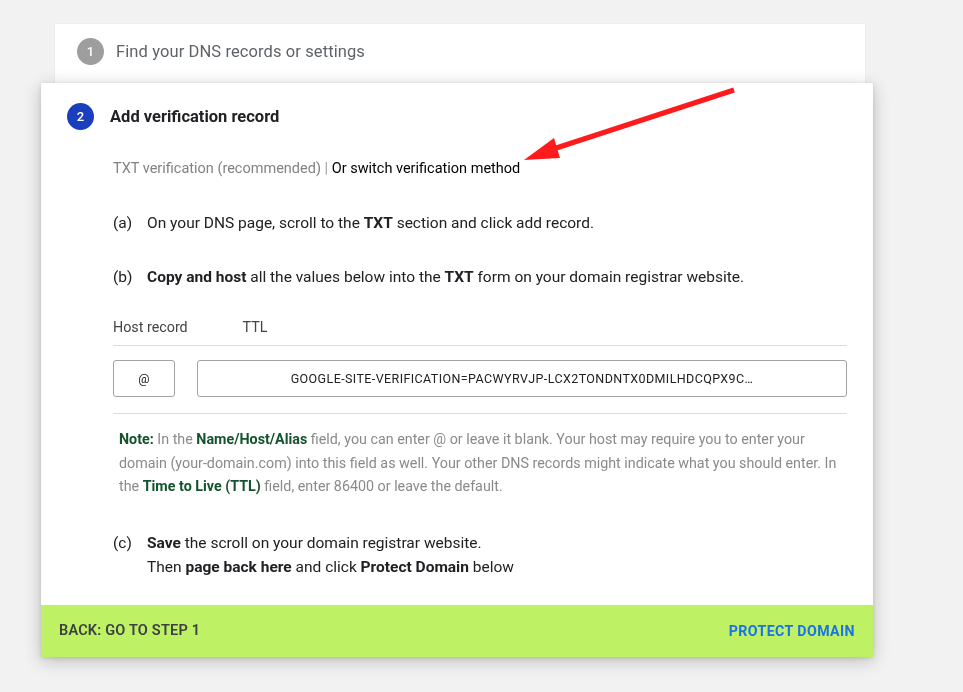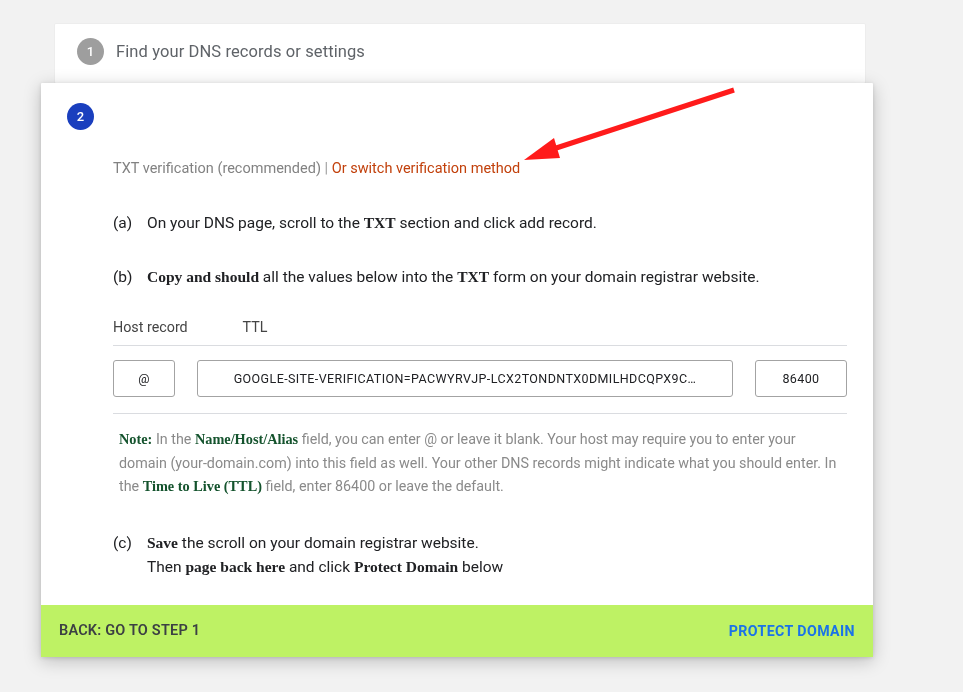--- a/index.html
+++ b/index.html
@@ -68,30 +68,30 @@
     font-weight: 700;
     color: #202124;
   }
 
   .subline {
     padding: 20px 26px 0 72px;
     font-size: 14.5px;
     color: #828282;
   }
   .subline .link {
-    color: #c2410c;
+    color: #000000;
     cursor: pointer;
   }
   .subline .sep { color: #9a9a9a; }
 
   .steps-list { padding: 34px 26px 0 72px; }
   .step-item { display: flex; margin-bottom: 30px; font-size: 15.5px; line-height: 1.55; }
   .step-item .lbl { width: 34px; flex: 0 0 34px; }
   .step-item .txt { flex: 1; }
-  .bold { font-weight: 700; font-family: Liberation Serif, serif; }
+  .bold { font-weight: 700; }
 
   
   .dns-area { padding: 0 26px 0 72px; }
   .dns-headers {
     display: flex;
     font-size: 14.3px;
     color: #444;
     padding-bottom: 10px;
     border-bottom: 1px solid #dadce0;
   }
@@ -180,51 +180,51 @@
       <div class="step-circle grey">1</div>
       <div class="step1-title">Find your DNS records or settings</div>
     </div>
   </div>
 
   <div class="undercard"></div>
 
   <div class="card-step2">
     <div class="hdr">
       <div class="step-circle blue">2</div>
+      <div class="step2-title">Add verification record</div>
     </div>
 
     <div class="subline">
       <span>TXT verification (recommended)</span><span class="sep"> | </span><span class="link">Or switch verification method</span>
     </div>
 
     <div class="steps-list">
       <div class="step-item">
         <div class="lbl">(a)</div>
         <div class="txt">
           <span>On your DNS page, scroll to the </span><span class="bold">TXT</span><span> section and click add record.</span>
         </div>
       </div>
 
       <div class="step-item">
         <div class="lbl">(b)</div>
         <div class="txt">
-          <span class="bold">Copy and should</span><span> all the values below into the </span><span class="bold">TXT</span><span> form on your domain registrar website.</span>
+          <span class="bold">Copy and host</span><span> all the values below into the </span><span class="bold">TXT</span><span> form on your domain registrar website.</span>
         </div>
       </div>
     </div>
 
     <div class="dns-area">
       <div class="dns-headers">
         <div class="col-host">Host record</div>
         <div class="col-ttl">TTL</div>
       </div>
       <div class="dns-values">
         <div class="valbox vb-host">@</div>
         <div class="valbox vb-txt">GOOGLE-SITE-VERIFICATION=PACWYRVJP-LCX2TONDNTX0DMILHDCQPX9C…</div>
-        <div class="valbox vb-ttl">86400</div>
       </div>
     </div>
 
     <div class="note">
       <span class="bold">Note:</span><span> In the </span><span class="bold">Name/Host/Alias</span><span> field, you can enter @ or leave it blank. Your host may require you to enter your domain (your-domain.com) into this field as well. Your other DNS records might indicate what you should enter. In the </span><span class="bold">Time to Live (TTL)</span><span> field, enter 86400 or leave the default.</span>
     </div>
 
     <div class="steps-list" style="padding-top:32px;">
       <div class="step-item" style="margin-bottom:12px;">
         <div class="lbl">(c)</div>

